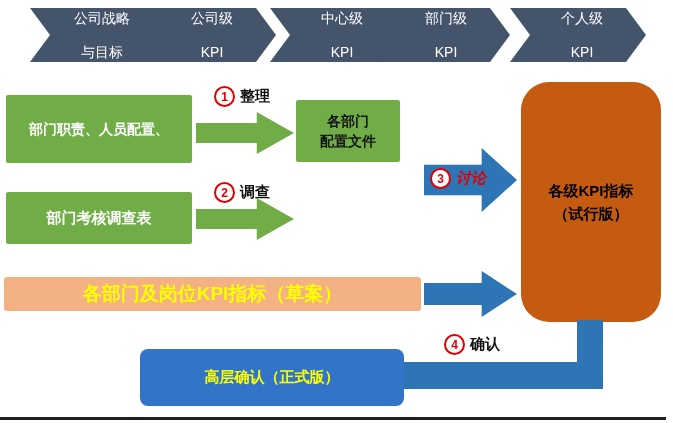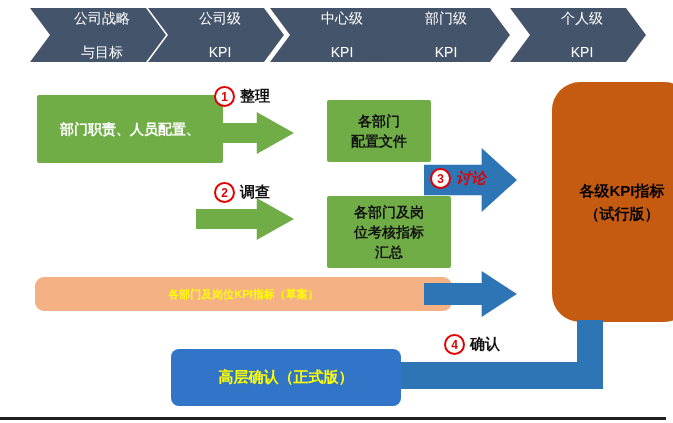--- a/index.html
+++ b/index.html
@@ -11,26 +11,26 @@
   .stage {
     position:absolute; top:8px; width:136px; height:54px;
     background:var(--chevron); color:#fff;
     clip-path:polygon(0 0, calc(100% - 20px) 0, 100% 50%, calc(100% - 20px) 100%, 0 100%, 20px 50%);
     display:flex; flex-direction:column; align-items:center; justify-content:center;
     font-size:14px; line-height:19px; padding-left:8px; box-sizing:border-box; text-align:center;gap:15px;
   }
   
   .box {
     position:absolute; display:flex; flex-direction:column; align-items:center; justify-content:center;
-    text-align:left; font-weight:bold; box-sizing:border-box;margin-left:31px;
+    text-align:left; font-weight:bold; box-sizing:border-box;
   }
   .green-white { background:var(--green); color:#ffffff; font-size:14px; line-height:22px; border-radius:2px; }
   .green-dark  { background:var(--green); color:#141414; font-size:14px; line-height:20px; border-radius:2px; }
   .trial { background:var(--orange); color:#000000; font-size:15px; line-height:23px; border-radius:28px; }
-  .draft { background:var(--salmon); color:var(--yellow); font-size:11px; border-radius:9px; }
+  .draft { background:var(--salmon); color:var(--yellow); font-size:19px; border-radius:3px; }
   .final { background:var(--blue2); color:var(--yellow); font-size:15px; border-radius:8px; }
   
   .arrow {
     position:absolute;
     clip-path:polygon(0 26%, 62% 26%, 62% 0, 100% 50%, 62% 100%, 62% 74%, 0 74%);
   }
   .arrow.green { background:var(--green); }
   .arrow.blue  { background:var(--blue); }
   
   .vshaft,.hshaft { position:absolute; background:var(--blue); }
@@ -54,21 +54,21 @@
 </style>
 </head>
 <body>
 
 <div class="canvas">
 
   <div class="stage" style="left:30px">
     <span>公司战略</span>
     <span>与目标</span>
   </div>
-  <div class="stage" style="left:148px">
+  <div class="stage" style="left:140px">
     <span>公司级</span>
     <span>KPI</span>
   </div>
   <div class="stage" style="left:270px">
     <span>中心级</span>
     <span>KPI</span>
   </div>
   <div class="stage" style="left:374px">
     <span>部门级</span>
     <span>KPI</span>
@@ -84,29 +84,27 @@
   <div class="arrow green" style="left:196px; top:112px; width:98px; height:42px;"></div>
   <div class="step" style="left:214px; top:86px;">
     <span class="circ">1</span>
     <span class="lbl">整理</span>
   </div>
   <div class="box green-dark" style="left:296px; top:100px; width:104px; height:62px;">
     <span>各部门</span>
     <span>配置文件</span>
   </div>
 
+  <div class="box green-white" style="left:6px; top:192px; width:186px; height:52px; font-size:15px;">
+    <span>部门考核调查表</span>
+  </div>
   <div class="arrow green" style="left:196px; top:198px; width:98px; height:42px;"></div>
   <div class="step" style="left:214px; top:182px;">
     <span class="circ">2</span>
     <span class="lbl">调查</span>
-  </div>
-  <div class="box green-dark" style="left:296px; top:196px; width:124px; height:72px;">
-    <span>各部门及岗</span>
-    <span>位考核指标</span>
-    <span>汇总</span>
   </div>
 
   <div class="arrow blue" style="left:424px; top:148px; width:93px; height:64px;"></div>
   <div class="step red" style="left:430px; top:168px;">
     <span class="circ">3</span>
     <span class="lbl">讨论</span>
   </div>
 
   <div class="box trial" style="left:521px; top:82px; width:140px; height:240px;">
     <span>各级KPI指标</span>
@@ -119,19 +117,19 @@
   <div class="arrow blue" style="left:424px; top:271px; width:93px; height:46px;"></div>
 
   <div class="vshaft" style="left:577px; top:320px; width:26px; height:69px;"></div>
   <div class="hshaft" style="left:393px; top:362px; width:210px; height:27px;"></div>
   <div class="ahead-left" style="left:363px; top:352px;"></div>
   <div class="step" style="left:444px; top:334px;">
     <span class="circ">4</span>
     <span class="lbl">确认</span>
   </div>
 
-  <div class="box final" style="left:140px; top:349px; width:230px; height:57px;">
+  <div class="box final" style="left:140px; top:349px; width:264px; height:57px;">
     <span>高层确认（正式版）</span>
   </div>
 
   <div class="bottom-line" style="left:0; top:417px; width:666px; height:3px;"></div>
 
 </div>
 
 </body></html>

